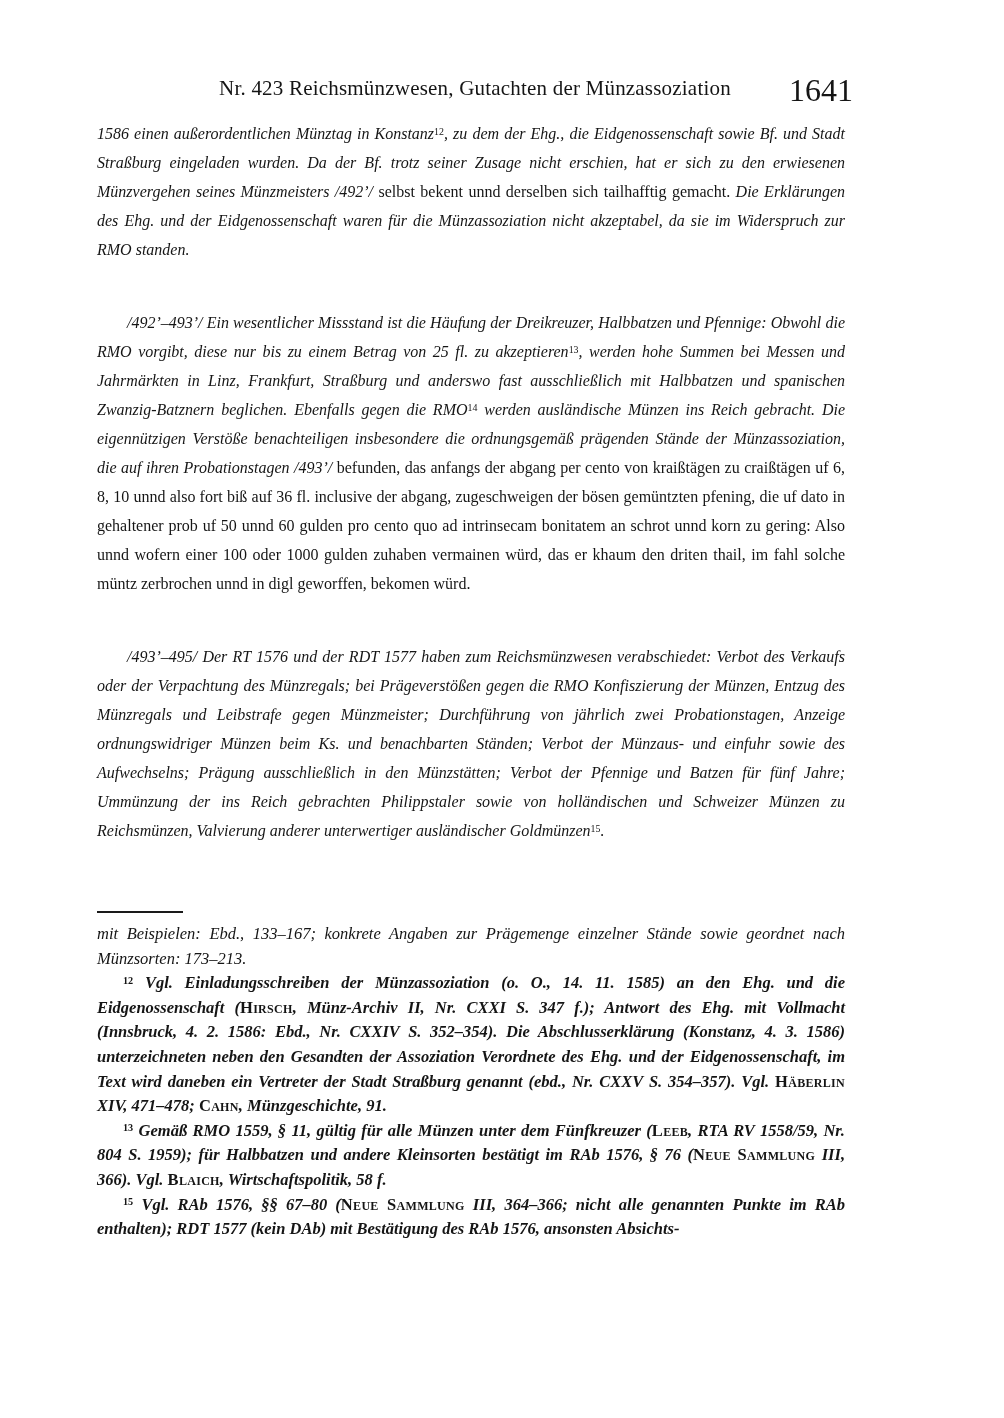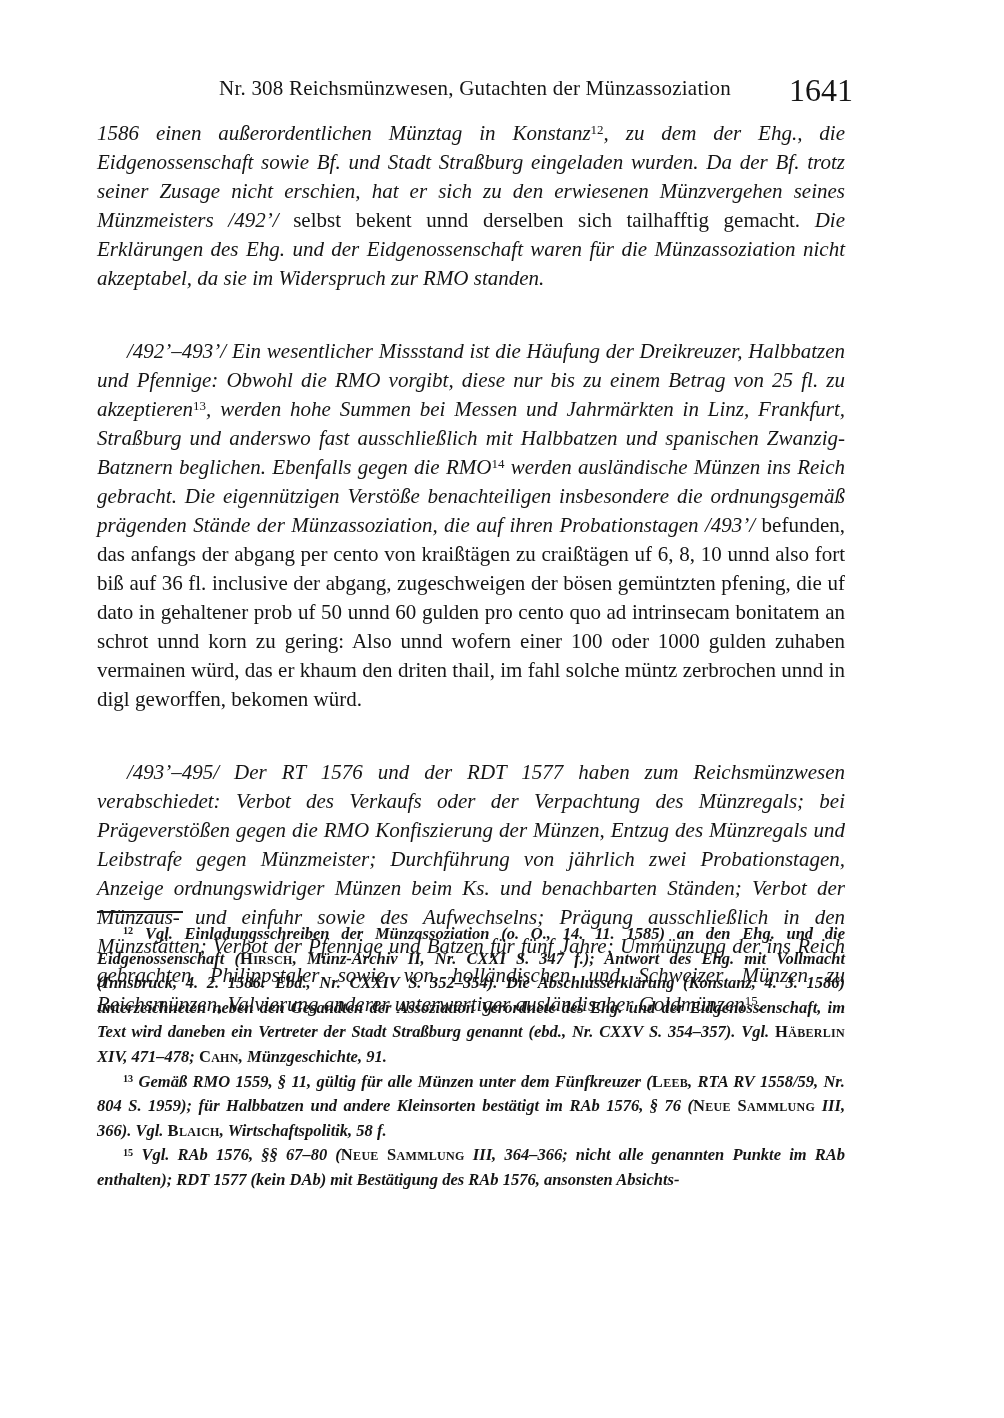--- a/index.html
+++ b/index.html
@@ -39,21 +39,21 @@
     right: 0;
     bottom: -2px;
     font-size: 32px;
     line-height: 1;
   }
   .body-text {
     position: absolute;
     top: 119px;
     left: 97px;
     width: 748px;
-    font-size: 21px;
+    font-size: 16px;
     line-height: 29px;
     text-align: justify;
     hyphens: auto;
     -webkit-hyphens: auto;
   }
   .para { margin: 0; }
   .para.indent { text-indent: 30px; margin-top: 44px; }
   .seg-i { font-style: italic; }
   .seg-r { font-style: normal; }
   .seg-sc { font-style: normal; font-variant: small-caps; letter-spacing: 0.3px; }
@@ -84,30 +84,31 @@
     -webkit-hyphens: auto;
   }
   .fn { margin: 0; }
   .fn.indent { text-indent: 26px; font-weight: bold; }
 </style>
 </head>
 <body>
 
 <div class="page">
   <div class="header">
-    <span class="header-title">Nr. 308 Reichsmünzwesen, Gutachten der Münzassoziation</span>
+    <span class="header-title">Nr. 423 Reichsmünzwesen, Gutachten der Münzassoziation</span>
     <span class="page-number">1641</span>
   </div>
 
   <div class="body-text" id="body-container">
       <p class="para"><span class="seg-i">1586 einen außerordentlichen Münztag in Konstanz</span><span class="seg-sup">12</span><span class="seg-i">, zu dem der Ehg., die Eidgenossenschaft sowie Bf. und Stadt Straßburg eingeladen wurden. Da der Bf. trotz seiner Zusage nicht erschien, hat er sich zu den erwiesenen Münzvergehen seines Münzmeisters /492’/ </span><span class="seg-r">selbst bekent unnd derselben sich tailhafftig gemacht. </span><span class="seg-i">Die Erklärungen des Ehg. und der Eidgenossenschaft waren für die Münzassoziation nicht akzeptabel, da sie im Widerspruch zur RMO standen.</span></p>
       <p class="para indent"><span class="seg-i">/492’–493’/ Ein wesentlicher Missstand ist die Häufung der Dreikreuzer, Halbbatzen und Pfennige: Obwohl die RMO vorgibt, diese nur bis zu einem Betrag von 25 fl. zu akzeptieren</span><span class="seg-sup">13</span><span class="seg-i">, werden hohe Summen bei Messen und Jahrmärkten in Linz, Frankfurt, Straßburg und anderswo fast ausschließlich mit Halbbatzen und spanischen Zwanzig-Batznern beglichen. Ebenfalls gegen die RMO</span><span class="seg-sup">14</span><span class="seg-i"> werden ausländische Münzen ins Reich gebracht. Die eigennützigen Verstöße benachteiligen insbesondere die ordnungsgemäß prägenden Stände der Münzassoziation, die auf ihren Probationstagen /493’/ </span><span class="seg-r">befunden, das anfangs der abgang per cento von kraißtägen zu craißtägen uf 6, 8, 10 unnd also fort biß auf 36 fl. inclusive der abgang, zugeschweigen der bösen gemüntzten pfening, die uf dato in gehaltener prob uf 50 unnd 60 gulden pro cento quo ad intrinsecam bonitatem an schrot unnd korn zu gering: Also unnd wofern einer 100 oder 1000 gulden zuhaben vermainen würd, das er khaum den driten thail, im fahl solche müntz zerbrochen unnd in digl geworffen, bekomen würd.</span></p>
       <p class="para indent"><span class="seg-i">/493’–495/ Der RT 1576 und der RDT 1577 haben zum Reichsmünzwesen verabschiedet: Verbot des Verkaufs oder der Verpachtung des Münzregals; bei Prägeverstößen gegen die RMO Konfiszierung der Münzen, Entzug des Münzregals und Leibstrafe gegen Münzmeister; Durchführung von jährlich zwei Probationstagen, Anzeige ordnungswidriger Münzen beim Ks. und benachbarten Ständen; Verbot der Münzaus- und einfuhr sowie des Aufwechselns; Prägung ausschließlich in den Münzstätten; Verbot der Pfennige und Batzen für fünf Jahre; Ummünzung der ins Reich gebrachten Philippstaler sowie von holländischen und Schweizer Münzen zu Reichsmünzen, Valvierung anderer unterwertiger ausländischer Goldmünzen</span><span class="seg-sup">15</span><span class="seg-i">.</span></p>
     </div>
 
   <div class="fn-rule"></div>
 
   <div class="footnotes" id="footnotes-container">
+      <p class="fn"><span class="seg-i">mit Beispielen: Ebd., 133–167; konkrete Angaben zur Prägemenge einzelner Stände sowie geordnet nach Münzsorten: 173–213.</span></p>
       <p class="fn indent"><span class="seg-sup">12</span><span class="seg-i"> Vgl. Einladungsschreiben der Münzassoziation (o. O., 14. 11. 1585) an den Ehg. und die Eidgenossenschaft (</span><span class="seg-sc">Hirsch</span><span class="seg-i">, Münz-Archiv II, Nr. CXXI S. 347 f.); Antwort des Ehg. mit Vollmacht (Innsbruck, 4. 2. 1586: Ebd., Nr. CXXIV S. 352–354). Die Abschlusserklärung (Konstanz, 4. 3. 1586) unterzeichneten neben den Gesandten der Assoziation Verordnete des Ehg. und der Eidgenossenschaft, im Text wird daneben ein Vertreter der Stadt Straßburg genannt (ebd., Nr. CXXV S. 354–357). Vgl. </span><span class="seg-sc">Häberlin</span><span class="seg-i"> XIV, 471–478; </span><span class="seg-sc">Cahn</span><span class="seg-i">, Münzgeschichte, 91.</span></p>
       <p class="fn indent"><span class="seg-sup">13</span><span class="seg-i"> Gemäß RMO 1559, § 11, gültig für alle Münzen unter dem Fünfkreuzer (</span><span class="seg-sc">Leeb</span><span class="seg-i">, RTA RV 1558/59, Nr. 804 S. 1959); für Halbbatzen und andere Kleinsorten bestätigt im RAb 1576, § 76 (</span><span class="seg-sc">Neue Sammlung</span><span class="seg-i"> III, 366). Vgl. </span><span class="seg-sc">Blaich</span><span class="seg-i">, Wirtschaftspolitik, 58 f.</span></p>
       <p class="fn indent"><span class="seg-sup">15</span><span class="seg-i"> Vgl. RAb 1576, §§ 67–80 (</span><span class="seg-sc">Neue Sammlung</span><span class="seg-i"> III, 364–366; nicht alle genannten Punkte im RAb enthalten); RDT 1577 (kein DAb) mit Bestätigung des RAb 1576, ansonsten Absichts-</span></p>
     </div>
 </div>
 
 </body></html>

